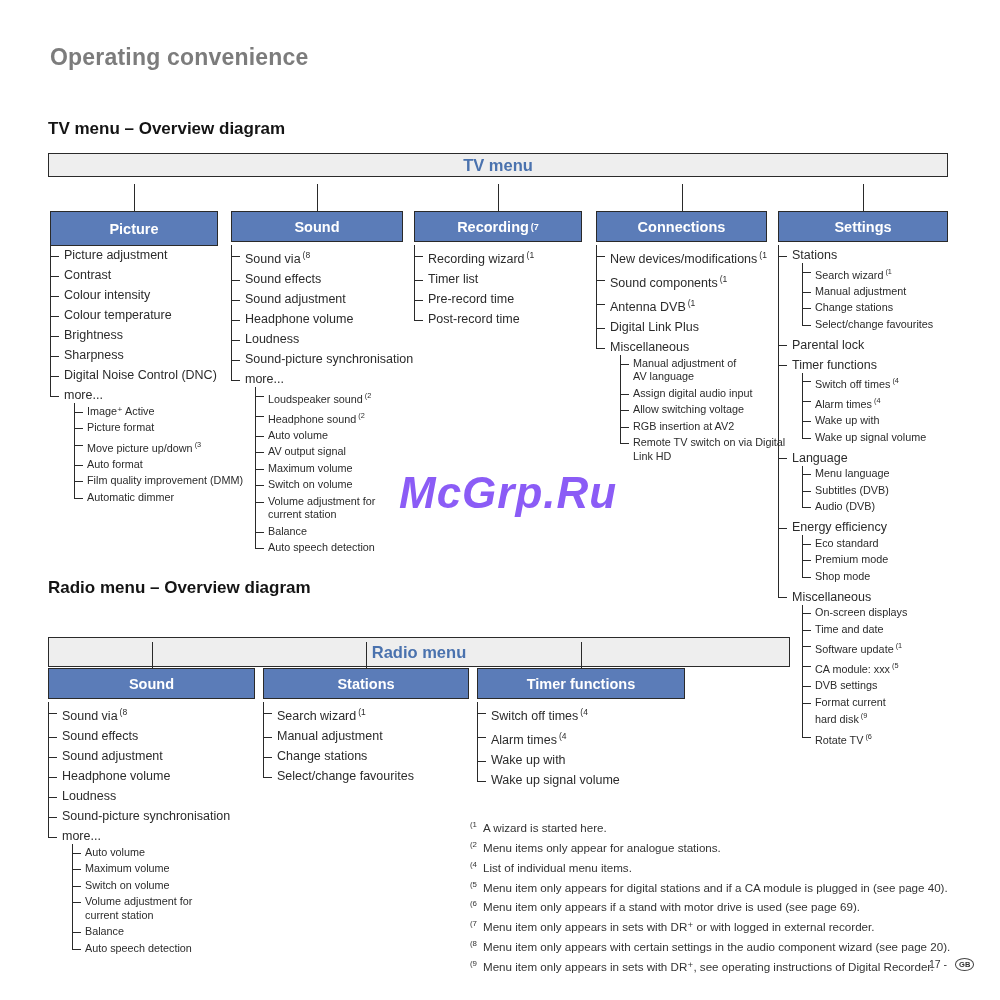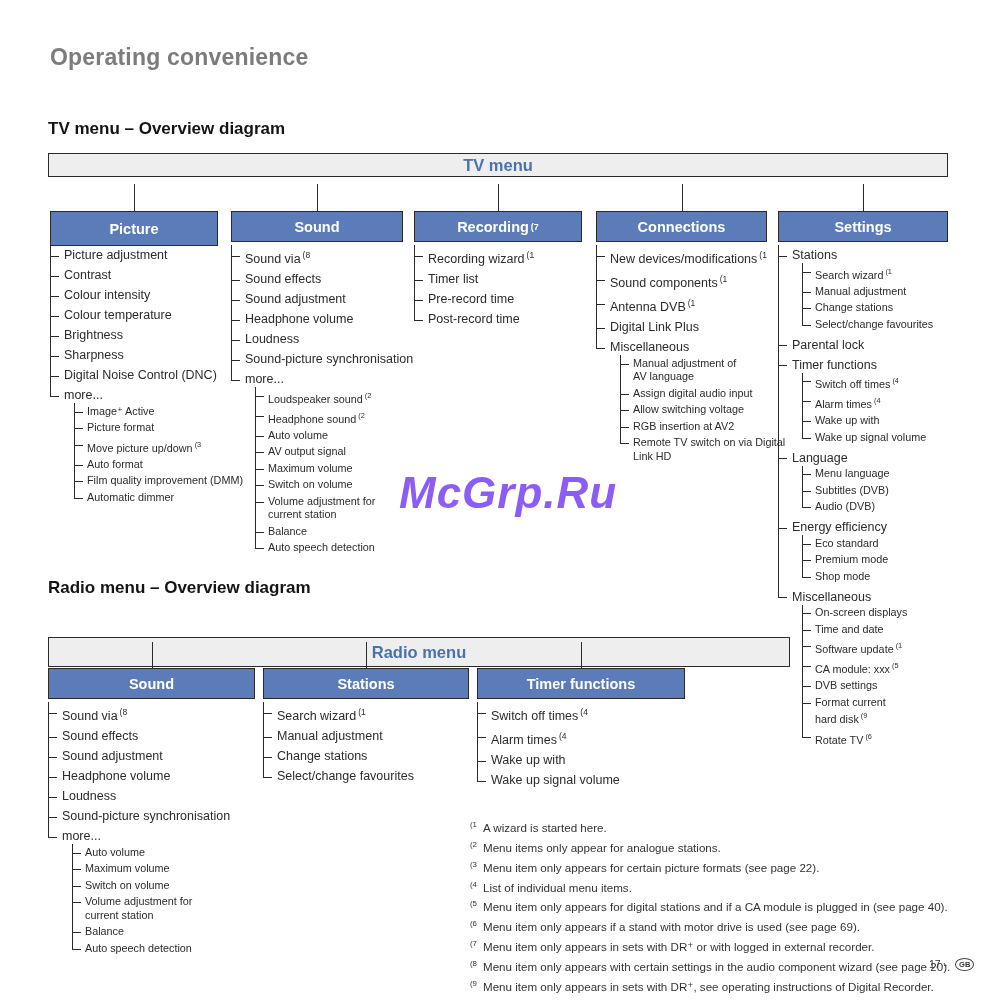--- a/index.html
+++ b/index.html
@@ -431,21 +431,20 @@
           </div>
         </div>
       </div>
     </div>
 
   <div class="watermark">McGrp.Ru</div>
 
   <div class="footnotes" id="footnotes">
       <div class="footnote"><sup>(1</sup><span>A wizard is started here.</span></div>
       <div class="footnote"><sup>(2</sup><span>Menu items only appear for analogue stations.</span></div>
-      <div class="footnote"><sup>(3</sup><span>Menu item only appears for certain picture formats (see page 22).</span></div>
       <div class="footnote"><sup>(4</sup><span>List of individual menu items.</span></div>
       <div class="footnote"><sup>(5</sup><span>Menu item only appears for digital stations and if a CA module is plugged in (see page 40).</span></div>
       <div class="footnote"><sup>(6</sup><span>Menu item only appears if a stand with motor drive is used (see page 69).</span></div>
       <div class="footnote"><sup>(7</sup><span>Menu item only appears in sets with DR⁺ or with logged in external recorder.</span></div>
       <div class="footnote"><sup>(8</sup><span>Menu item only appears with certain settings in the audio component wizard (see page 20).</span></div>
       <div class="footnote"><sup>(9</sup><span>Menu item only appears in sets with DR⁺, see operating instructions of Digital Recorder.</span></div>
     </div>
 
   <div class="page-footer">
     <span>17 -</span>

